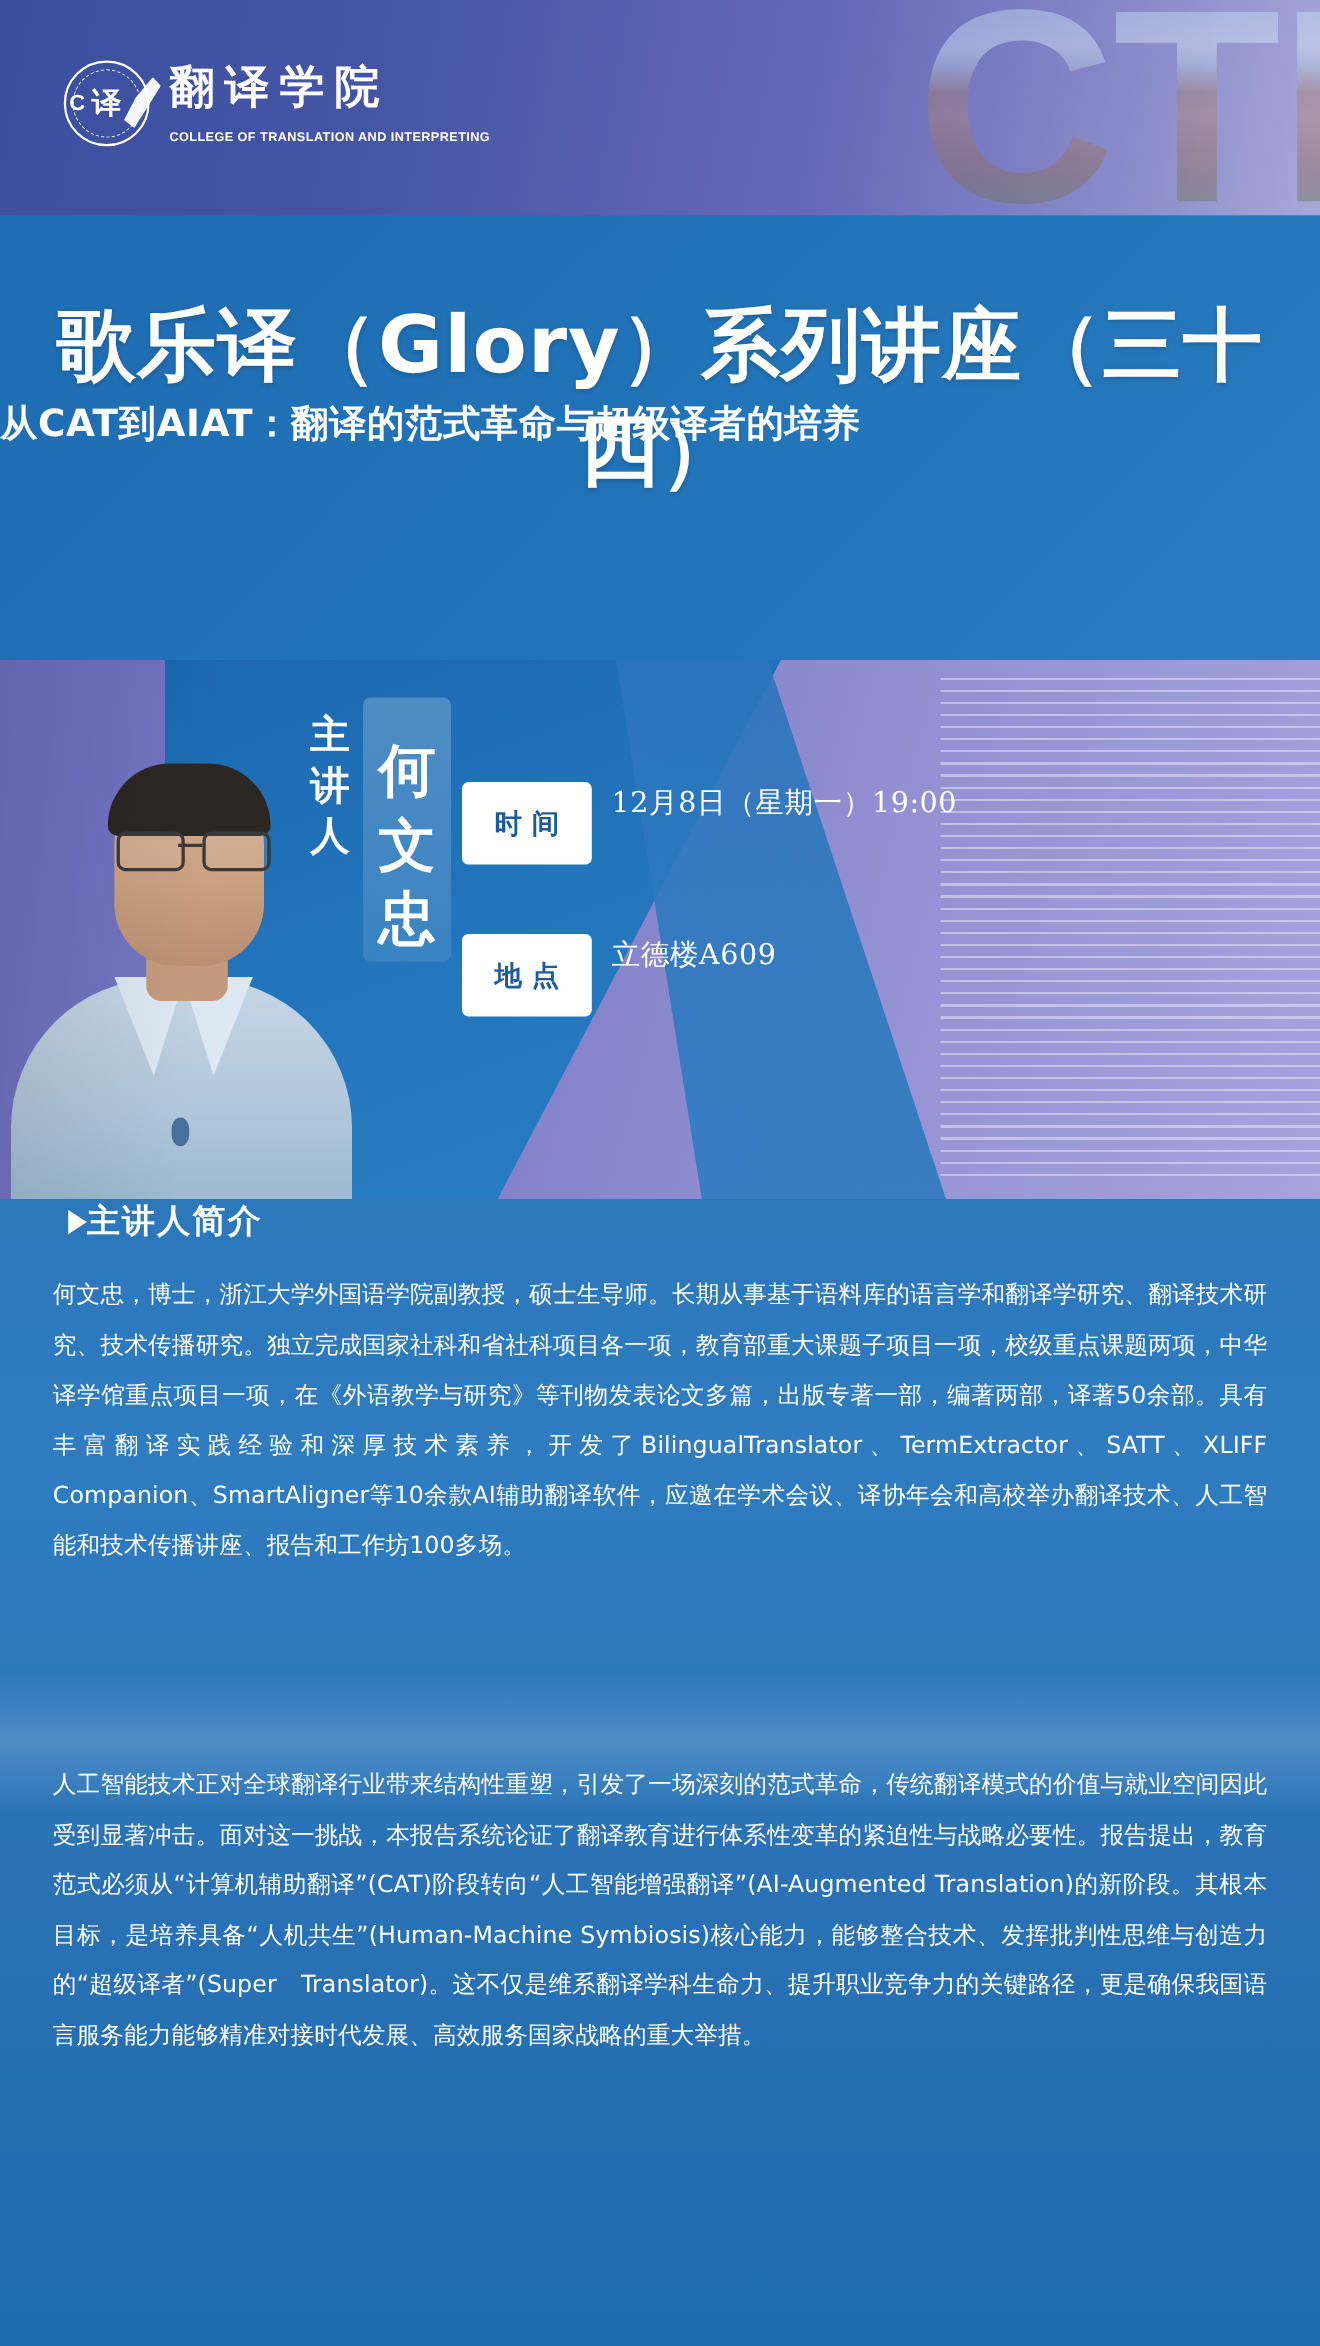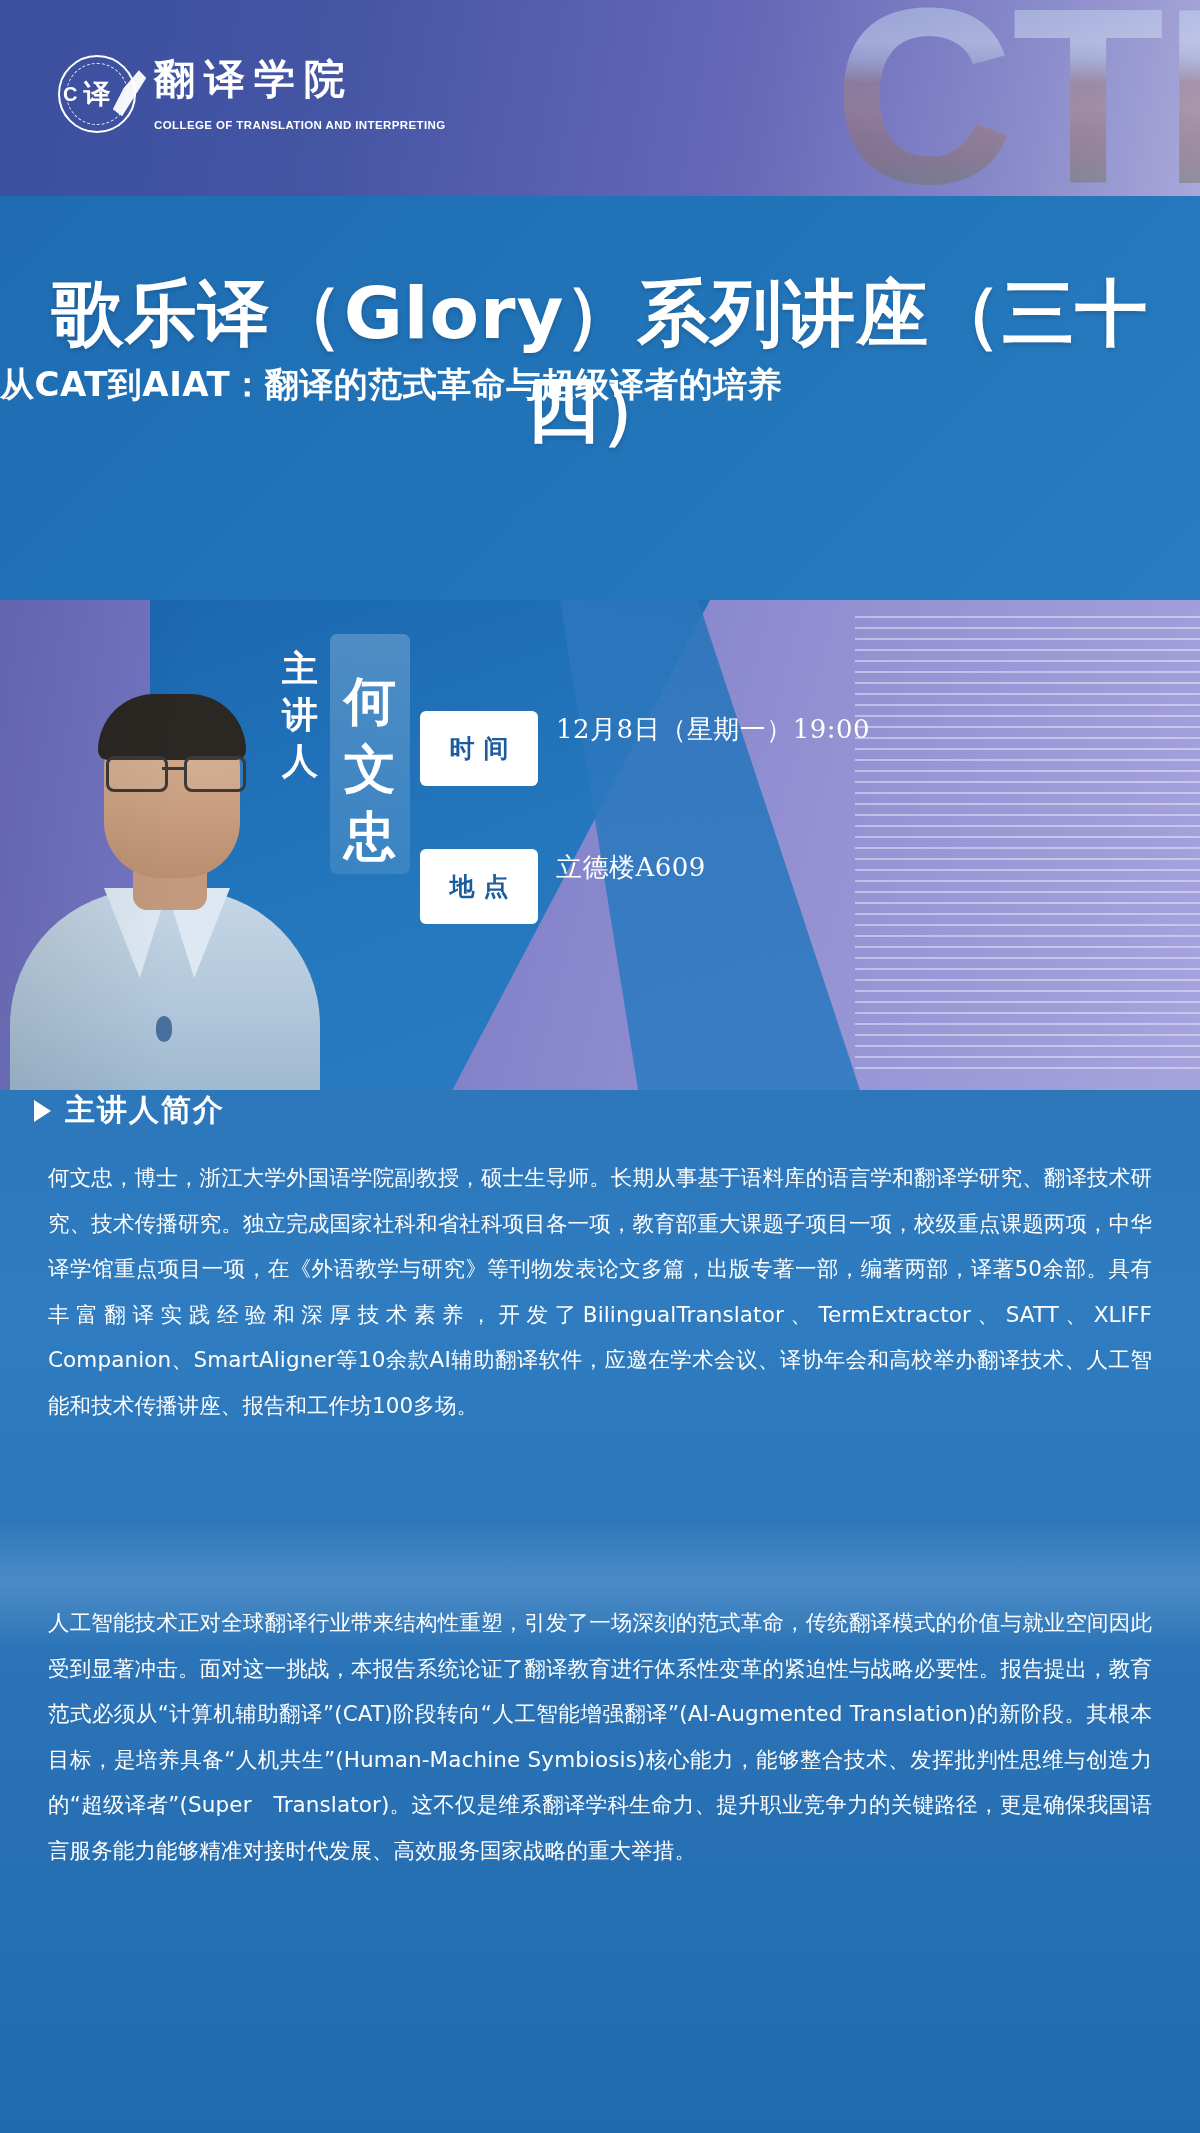--- a/index.html
+++ b/index.html
@@ -331,23 +331,23 @@
     position: absolute;
     left: 0;
     width: 1200px;
   }
   .section-bio  { top: 1090px; height: 450px; }
   .section-cont { top: 1600px; height: 533px; }
 
   .sec-head {
     display: flex;
     align-items: center;
-    gap: 14px;
     padding-left: 34px;
     margin-bottom: 24px;
+    margin-left: 28px;
   }
   .tri-icon {
     width: 0; height: 0;
     border-left: 17px solid #ffffff;
     border-top: 11px solid transparent;
     border-bottom: 11px solid transparent;
   }
   .sec-title {
     color: #ffffff;
     font-size: 30px;

